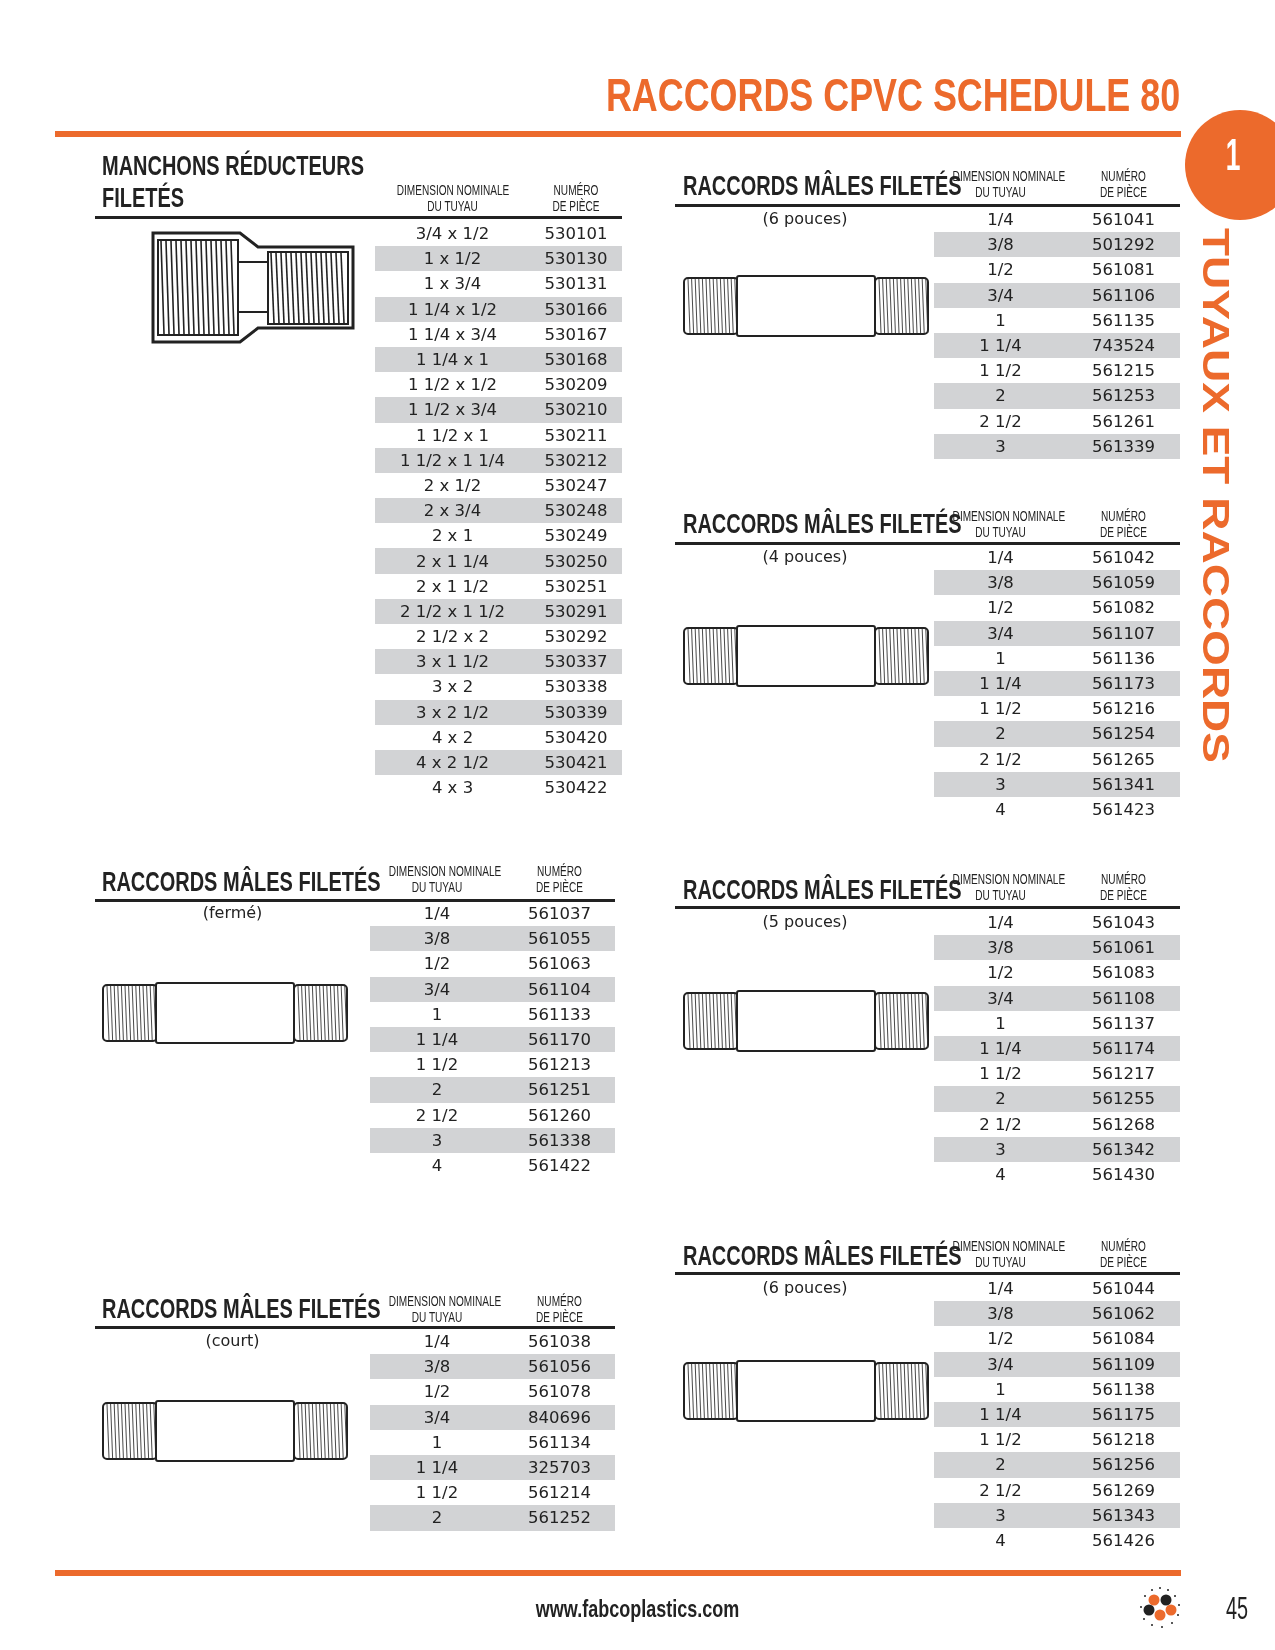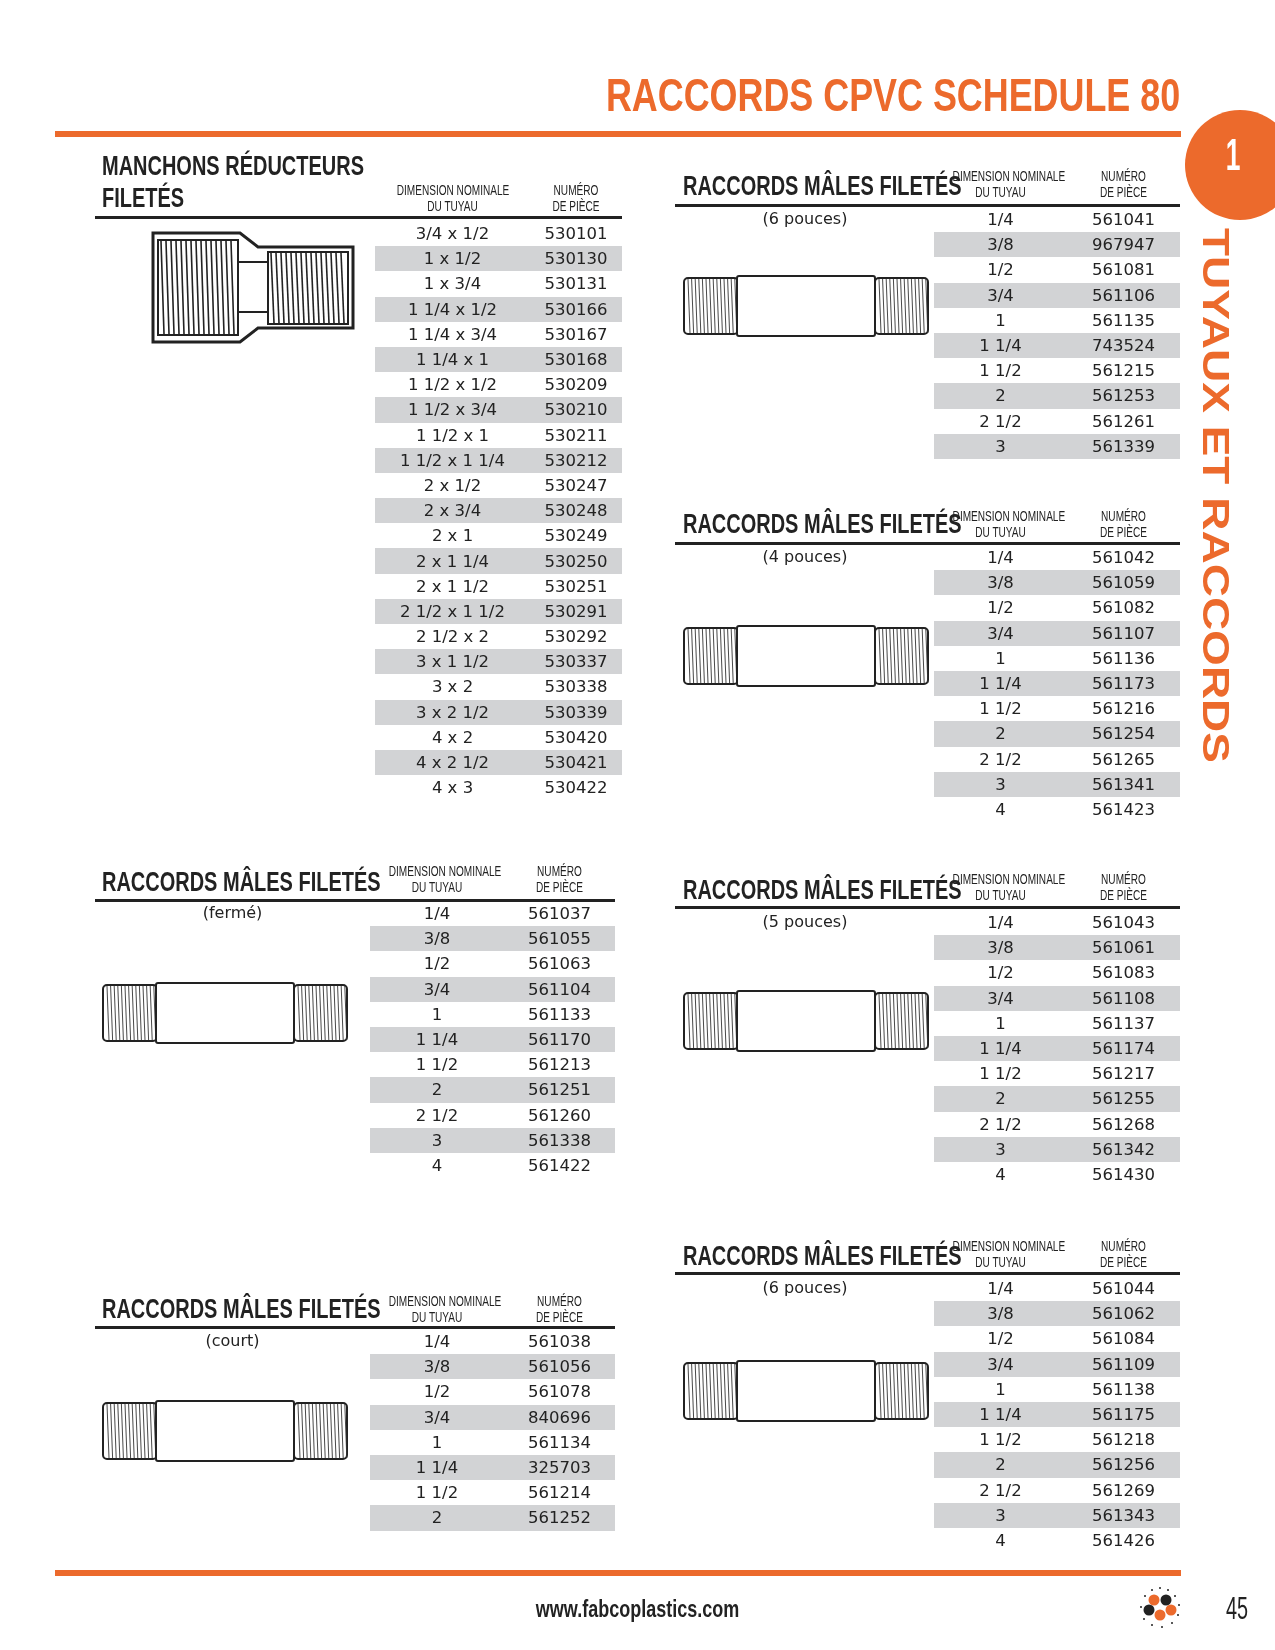--- a/index.html
+++ b/index.html
@@ -222,21 +222,21 @@
       </div>
       <div class="hrule" style="left: 675px; top: 204px; width: 505px;"></div>
       <div class="subtitle" style="left: 675px; width: 260px; top: 209px;">(6 pouces)</div>
       <div class="tbl" style="left: 934px; top: 207px; width: 246px;">
         <div class="row">
           <span class="c1" style="width:133px">1/4</span>
           <span class="c2" style="width:113px">561041</span>
         </div>
         <div class="row shade">
           <span class="c1" style="width:133px">3/8</span>
-          <span class="c2" style="width:113px">967947</span>
+          <span class="c2" style="width:113px">501292</span>
         </div>
         <div class="row">
           <span class="c1" style="width:133px">1/2</span>
           <span class="c2" style="width:113px">561081</span>
         </div>
         <div class="row shade">
           <span class="c1" style="width:133px">3/4</span>
           <span class="c2" style="width:113px">561106</span>
         </div>
         <div class="row">

